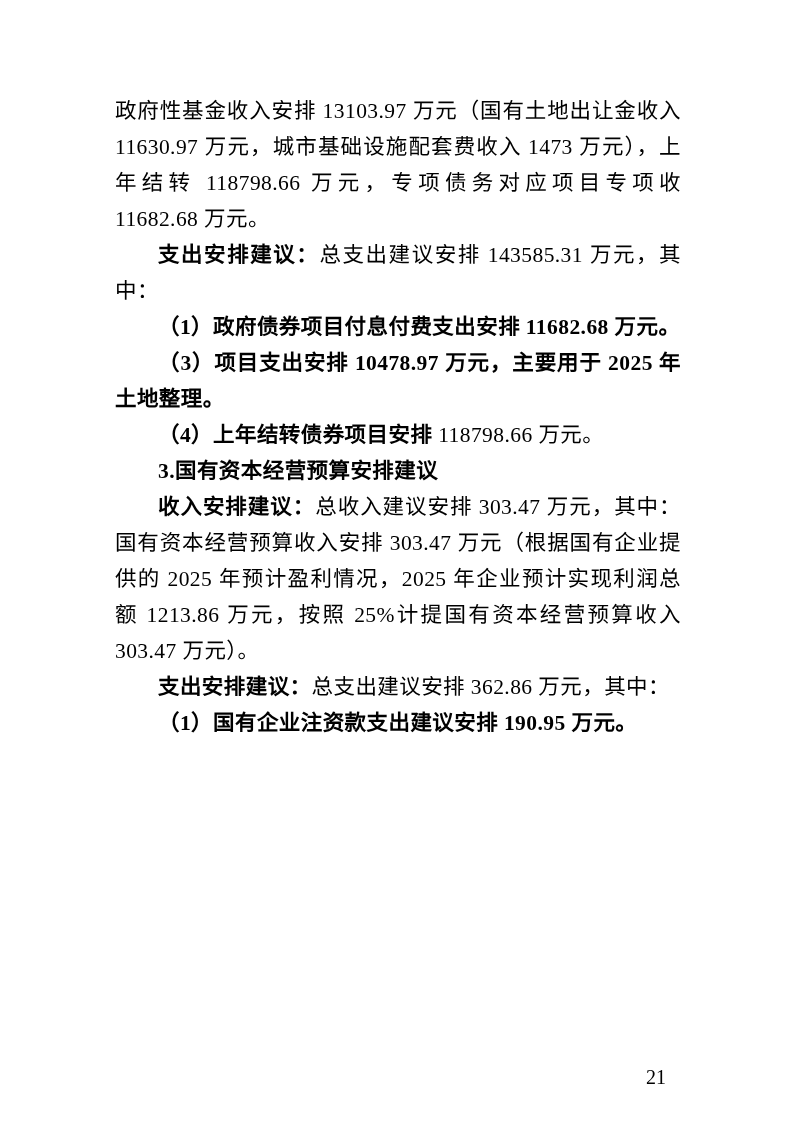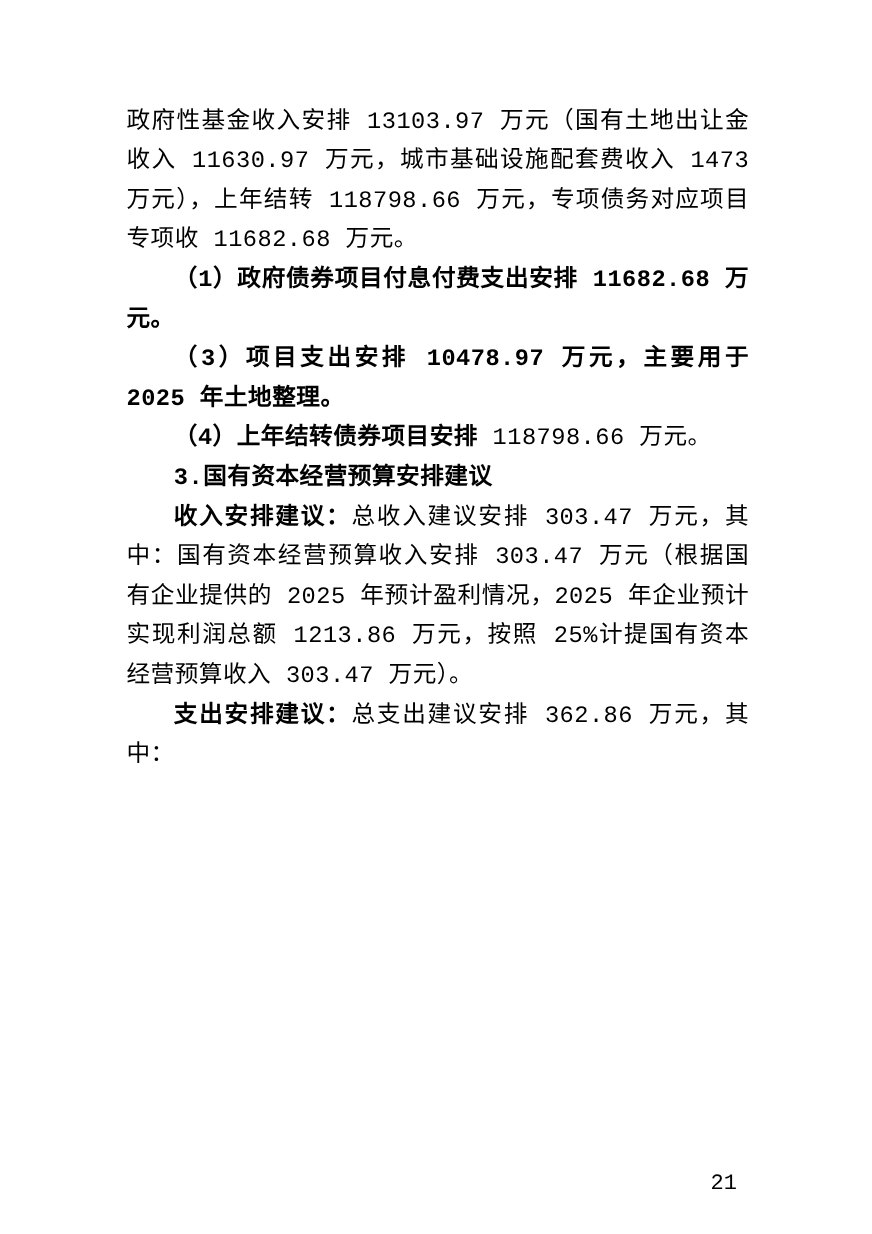--- a/index.html
+++ b/index.html
@@ -6,21 +6,21 @@
     margin: 0;
     padding: 0;
     background: #ffffff;
   }
   .page {
     position: relative;
     width: 793px;
     height: 1122px;
     background: #ffffff;
     overflow: hidden;
-    font-family: Liberation Mono, monospace;
+    font-family: Liberation Serif, serif;
     color: #000000;
   }
   .content {
     position: absolute;
     left: 115px;
     top: 93px;
     width: 566px;
   }
   .para {
     margin: 0;
@@ -50,21 +50,23 @@
     margin-top: 48px;
   }
 </style>
 </head>
 <body>
 
 <div class="page">
   <div class="content">
 
   <p class="para"><span class="seg">政府性基金收入安排 13103.97 万元（国有土地出让金收入 11630.97 万元，城市基础设施配套费收入 1473 万元），上年结转 118798.66 万元，专项债务对应项目专项收 11682.68 万元。</span></p>
+      <p class="para indent"><span class="seg bold">支出安排建议：</span><span class="seg">总支出建议安排 143585.31 万元，其中：</span></p>
       <p class="para indent"><span class="seg bold">（1）政府债券项目付息付费支出安排 11682.68 万元。</span></p>
       <p class="para indent"><span class="seg bold">（3）项目支出安排 10478.97 万元，主要用于 2025 年土地整理。</span></p>
       <p class="para indent"><span class="seg bold">（4）上年结转债券项目安排 </span><span class="seg">118798.66 万元。</span></p>
       <p class="para indent"><span class="seg bold">3.国有资本经营预算安排建议</span></p>
       <p class="para indent"><span class="seg bold">收入安排建议：</span><span class="seg">总收入建议安排 303.47 万元，其中：国有资本经营预算收入安排 303.47 万元（根据国有企业提供的 2025 年预计盈利情况，2025 年企业预计实现利润总额 1213.86 万元，按照 25%计提国有资本经营预算收入 303.47 万元）。</span></p>
       <p class="para indent"><span class="seg bold">支出安排建议：</span><span class="seg">总支出建议安排 362.86 万元，其中：</span></p>
+      <p class="para indent"><span class="seg bold">（1）国有企业注资款支出建议安排 190.95 万元。</span></p>
     </div>
   <div class="page-number">21</div>
 </div>
 
 </body></html>

